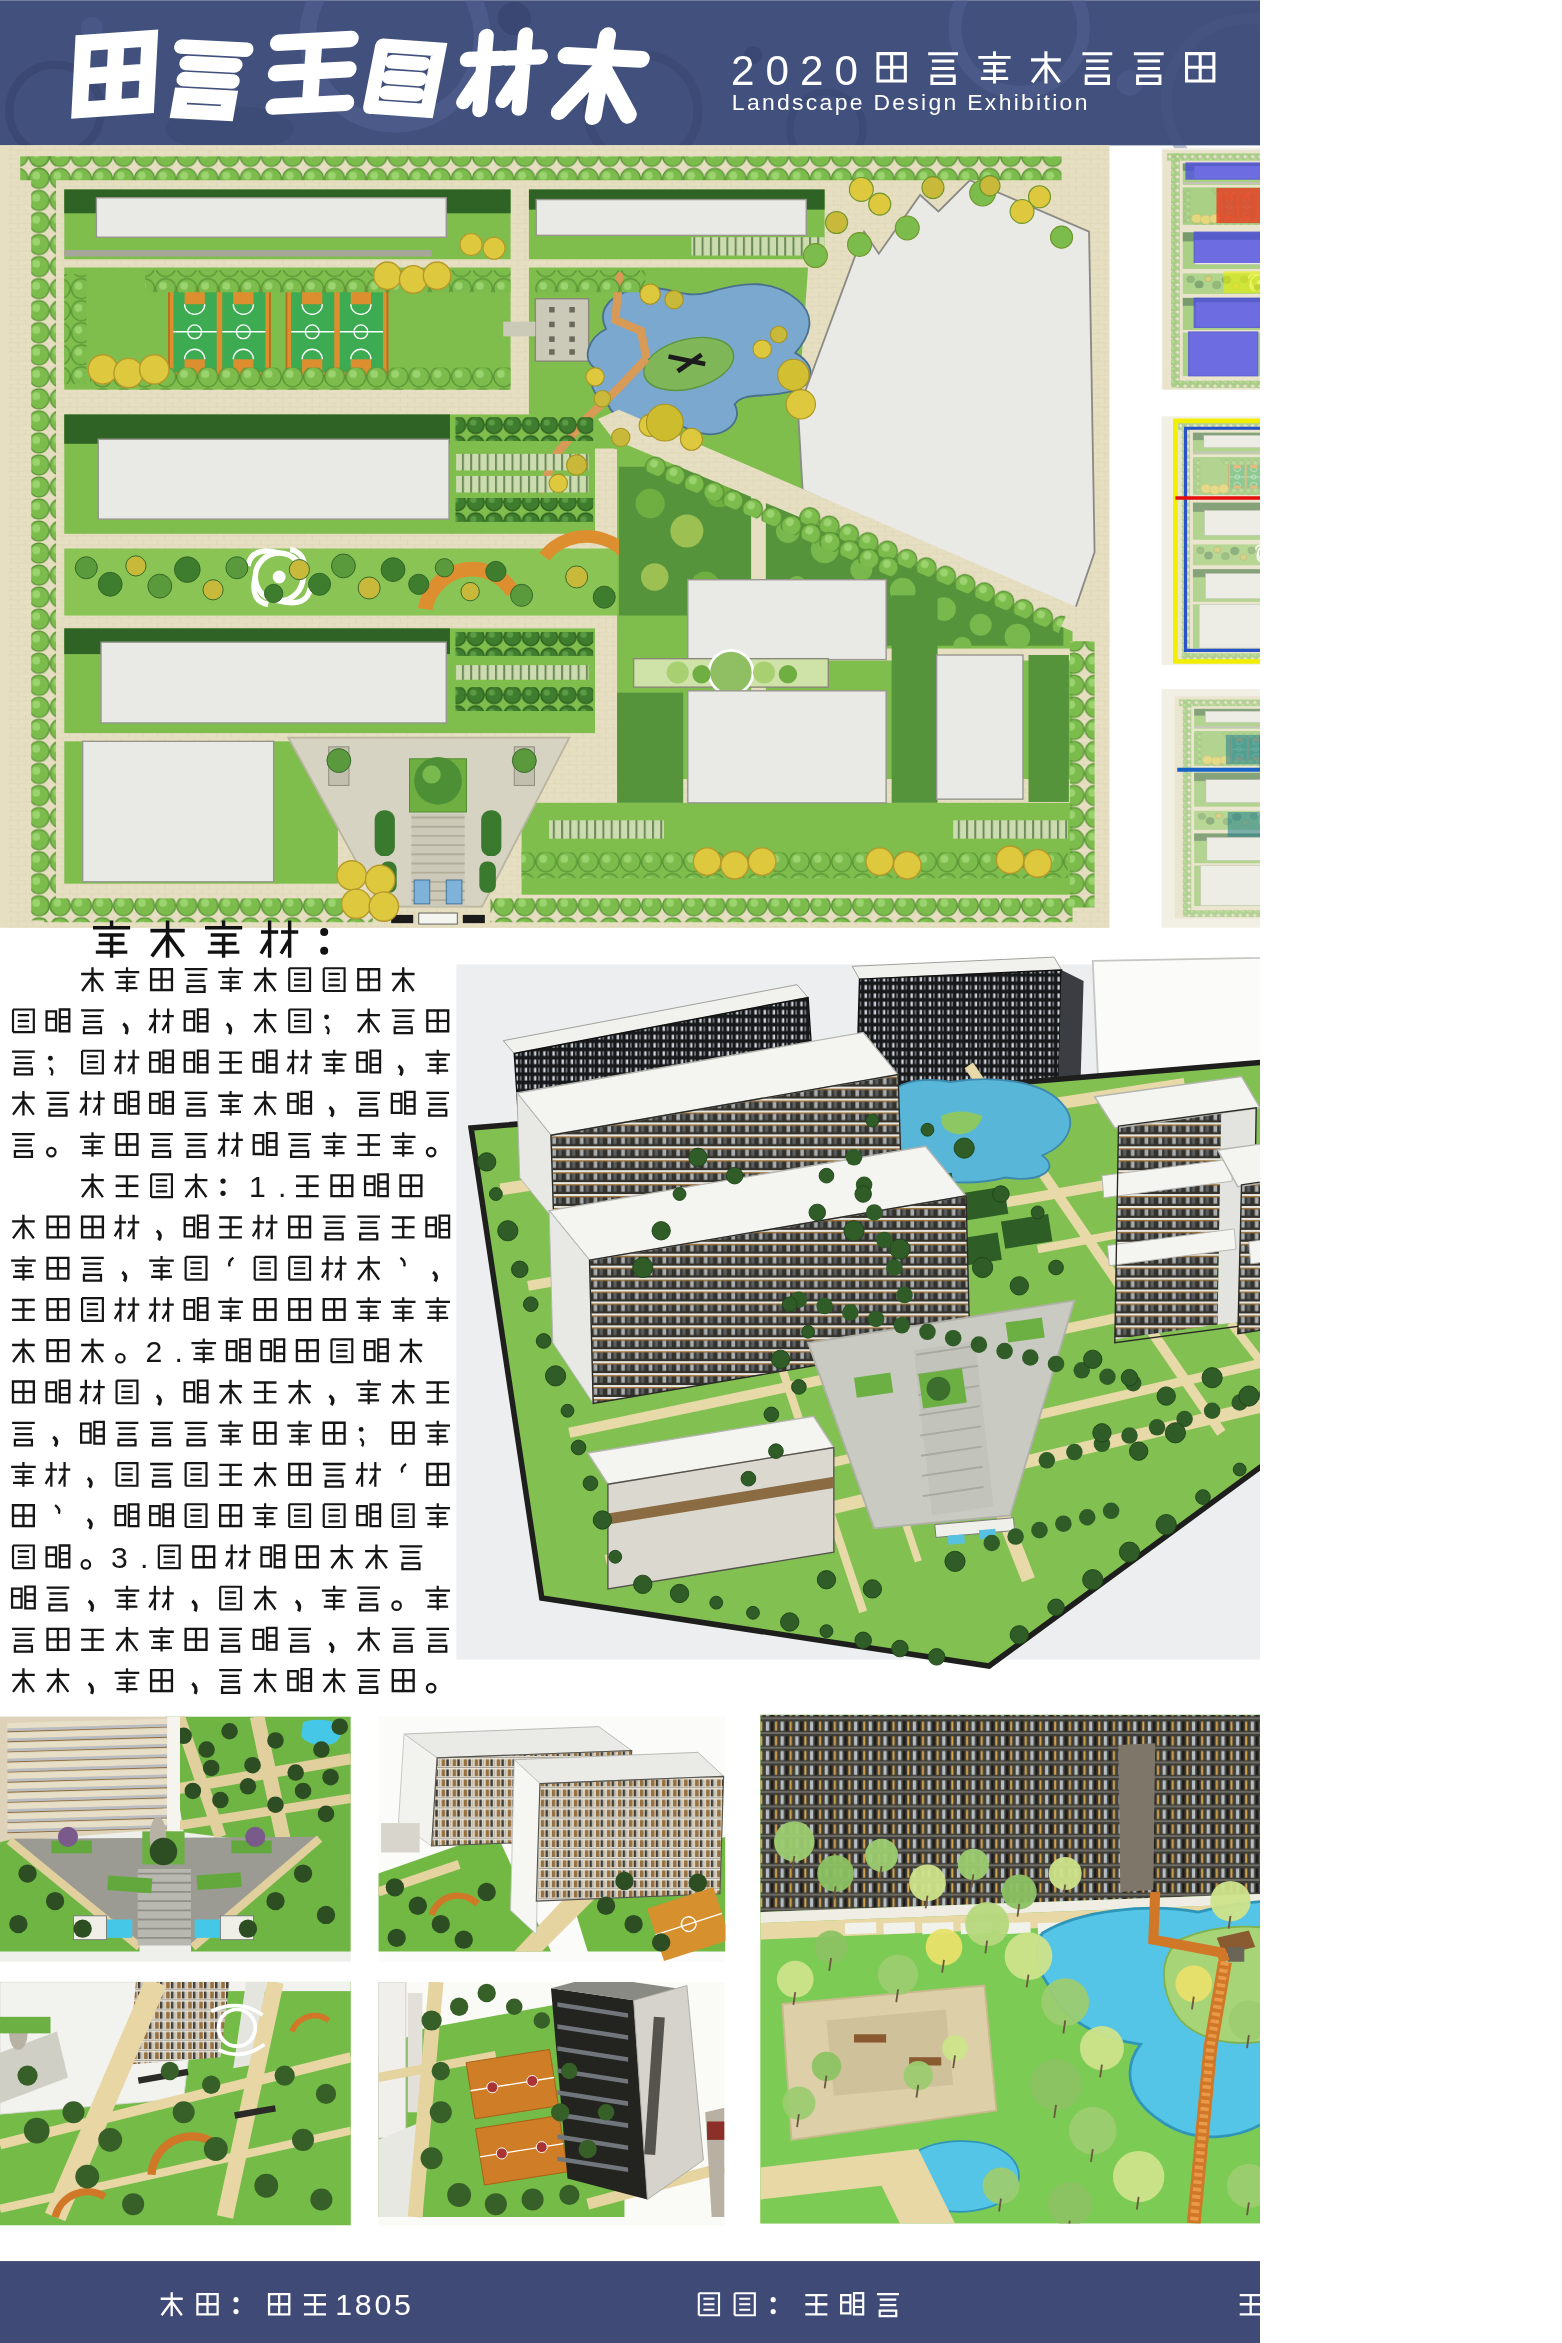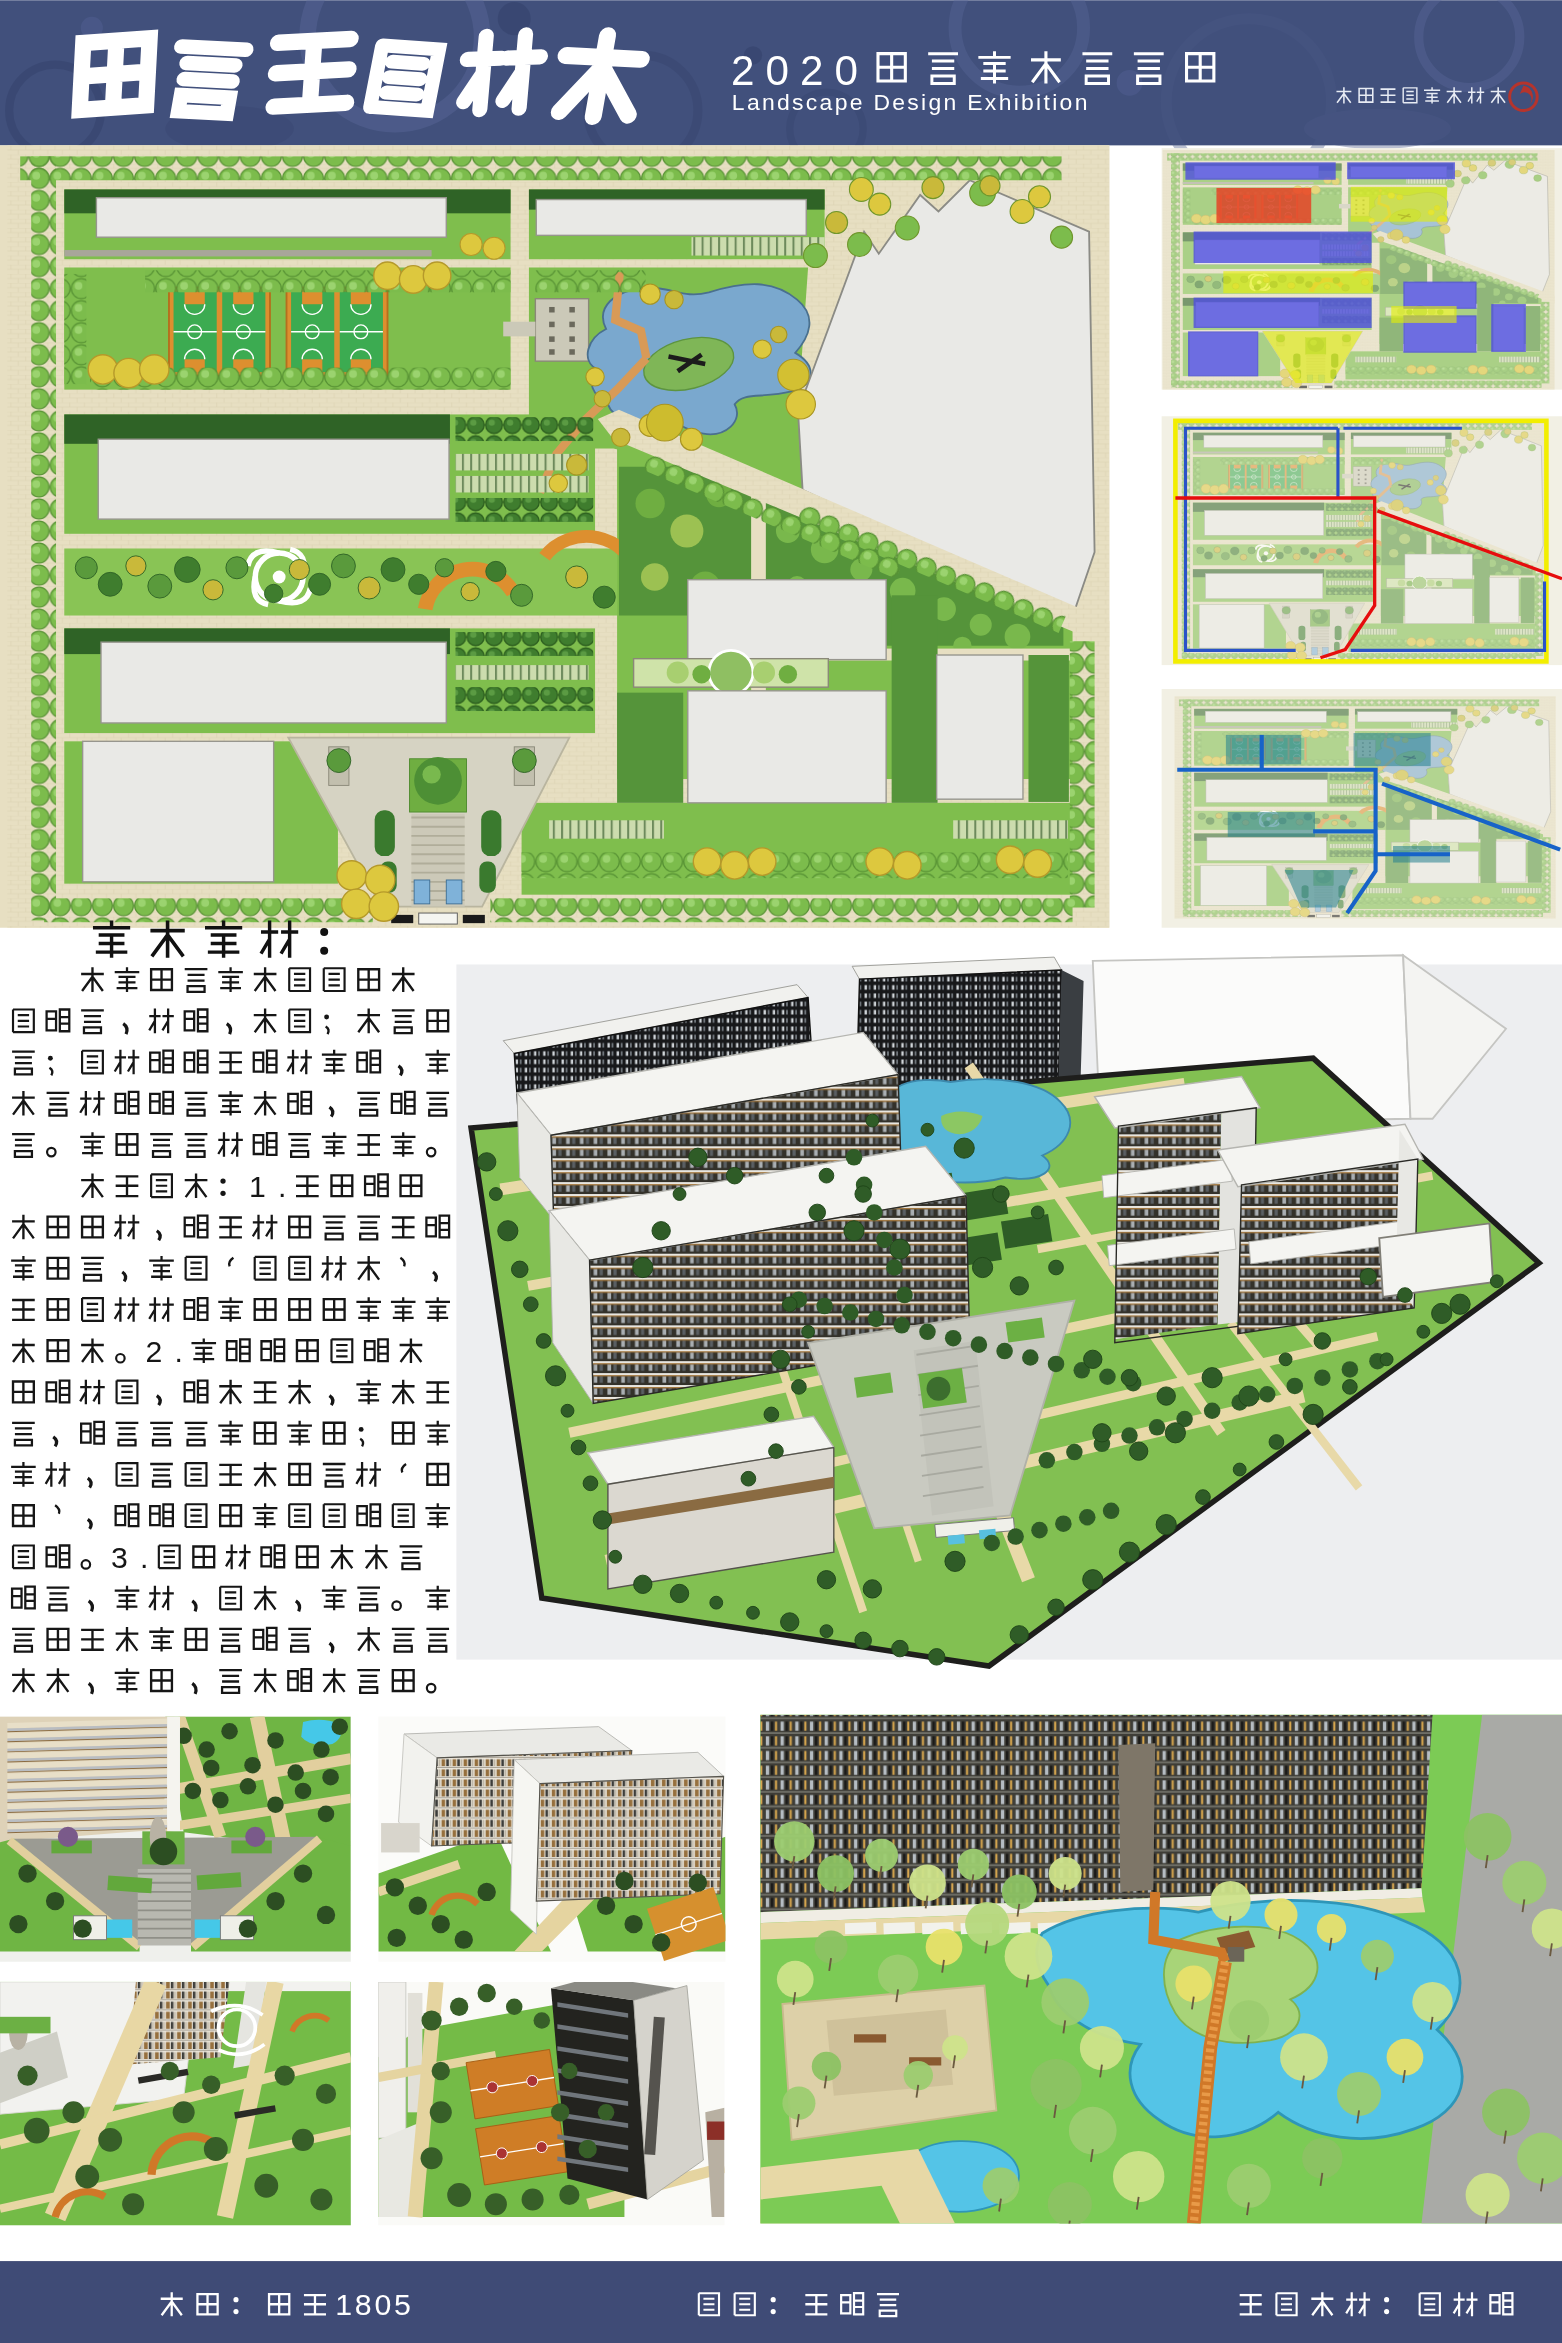--- a/index.html
+++ b/index.html
@@ -1,12 +1,12 @@
 <!DOCTYPE html>
-<html style="font-size:14.7px"><head><meta charset="utf-8"><style>html,body{margin:0;padding:0;background:#fff}#pg{position:relative;width:1562px;height:2344px;overflow:hidden;font-family:"Liberation Sans",sans-serif}</style></head><body>
+<html style="font-size:14.7px"><head><meta charset="utf-8"><style>html,body{margin:0;padding:0;background:#fff}#pg{position:relative;width:1260px;height:2344px;overflow:hidden;font-family:"Liberation Sans",sans-serif}</style></head><body>
 <div id="pg">
 <svg width="1562" height="2344" viewBox="0 0 1701 2552">
 <defs>
 <symbol id="T0" viewBox="0 0 34 34">
           <path d="M5,7H29M5,17H29M5,28H29M17,7V28" fill="none" stroke="currentColor" stroke-width="5.4" stroke-linecap="round"></path>
         </symbol>
 <symbol id="T1" viewBox="0 0 34 34">
           <path d="M6,6H28V28H6Z M6,17H28 M17,6V28" fill="none" stroke="currentColor" stroke-width="5.4" stroke-linecap="round"></path>
         </symbol>
 <symbol id="T2" viewBox="0 0 34 34">

